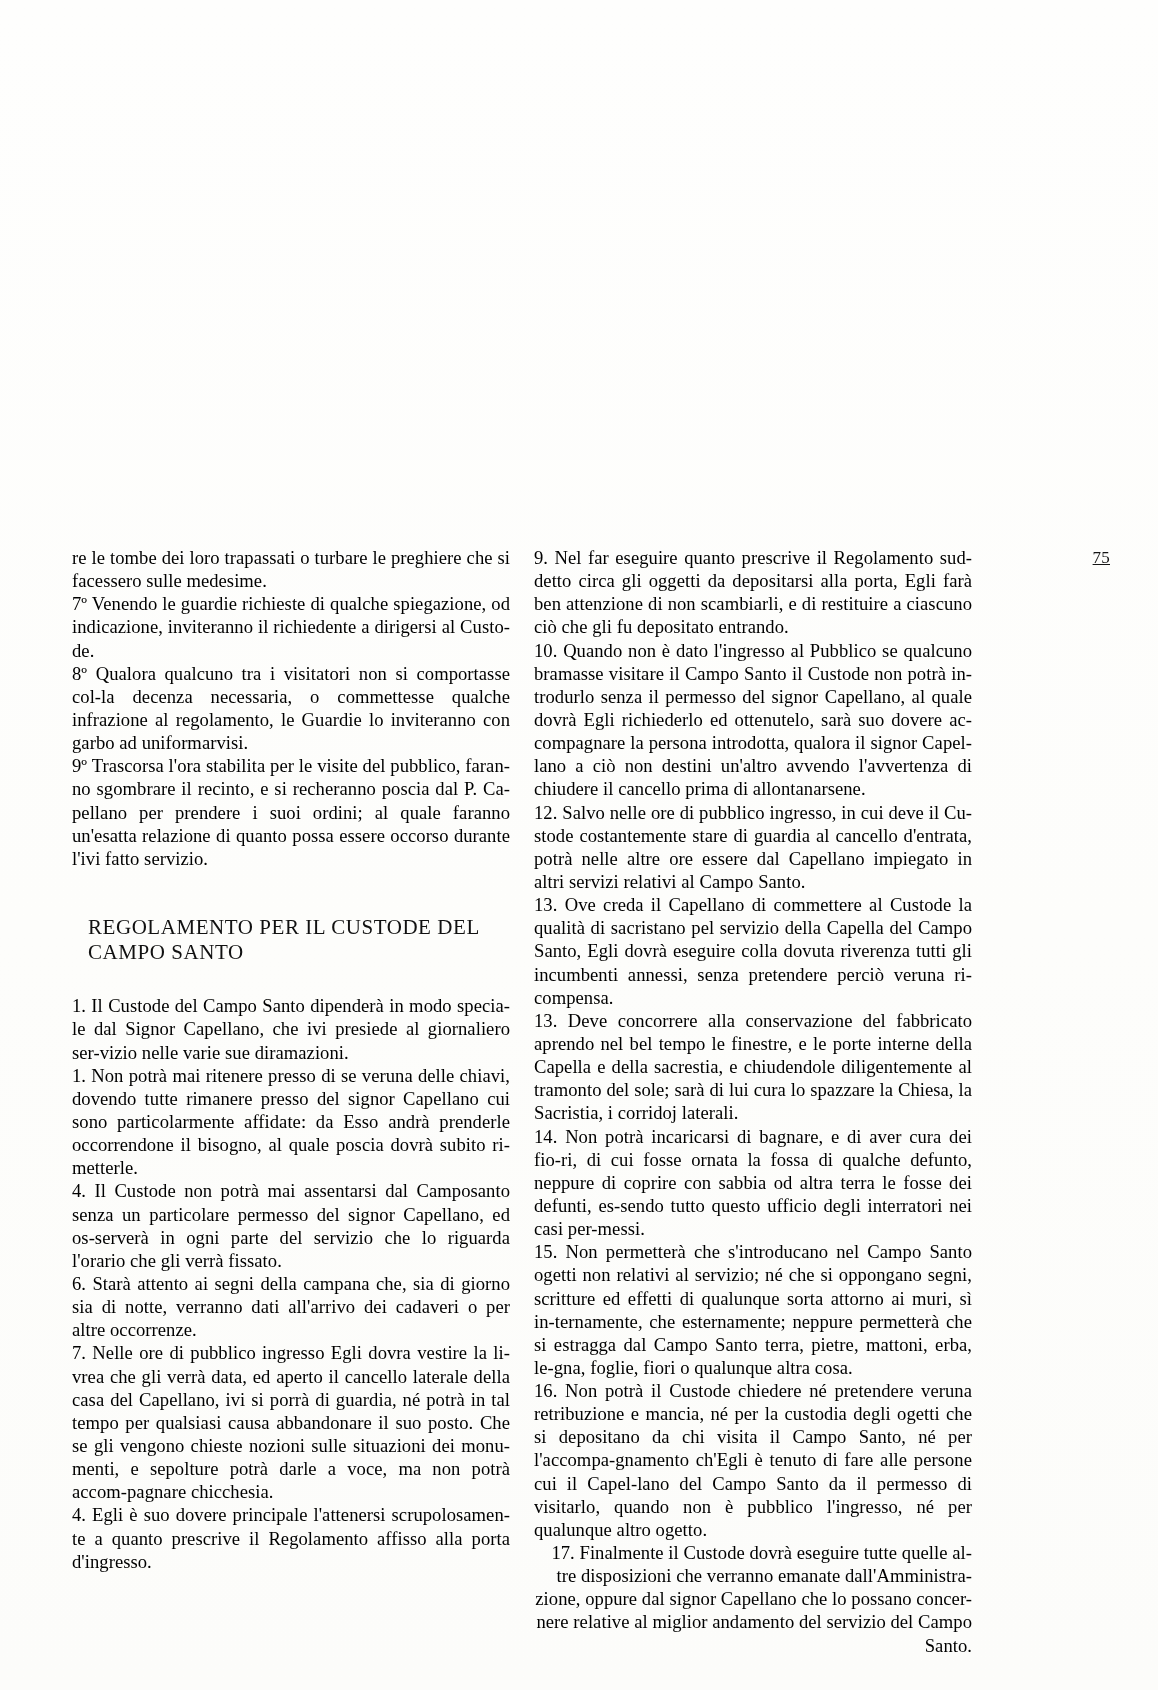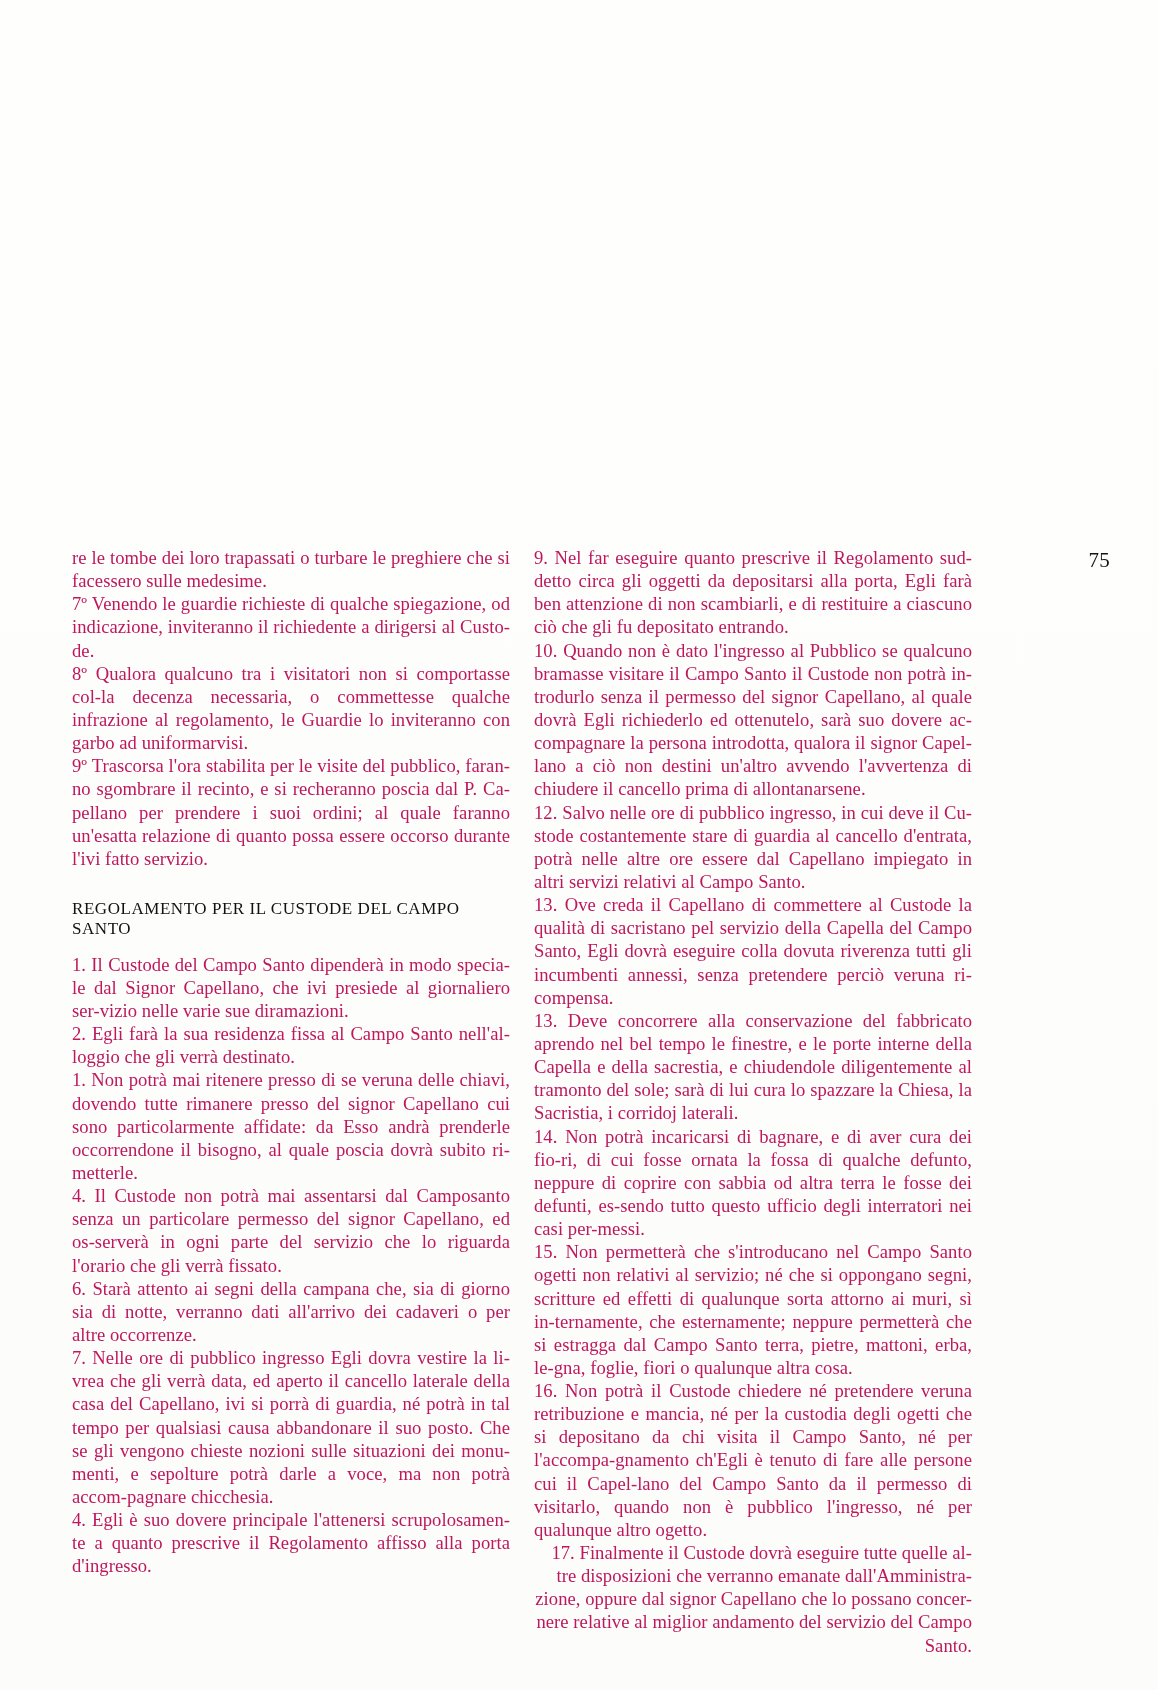--- a/index.html
+++ b/index.html
@@ -27,23 +27,24 @@
     position: absolute;
     left: 72px;
     top: 546px;
     width: 1014px;
   }
 
   .folio {
     position: absolute;
     right: 48px;
     top: 548px;
-    font-size: 21px;
+    font-size: 17px;
     letter-spacing: 0.2px;
     color: #141414;
+    text-decoration: underline;
   }
 
   .columns {
     display: flex;
     gap: 24px;
     width: 900px;
   }
 
   .col {
     width: 438px;
@@ -53,33 +54,33 @@
     width: 438px;
   }
 
   p {
     margin: 0;
     font-size: 18.6px;
     line-height: 1.245;
     text-align: justify;
     text-justify: inter-word;
     hyphens: none;
-    color: #be185d;
+    color: #000000;
     letter-spacing: 0.05px;
   }
 
   p.tail {
     text-align: right;
   }
 
   h2.section-title {
-    margin: 0;
+    margin: 16px;
     padding-top: 29px;
     padding-bottom: 13px;
-    font-size: 17px;
+    font-size: 21px;
     font-weight: 400;
     line-height: 1.2;
     letter-spacing: 0.55px;
     text-align: left;
     color: #111111;
   }
 
   
   .content, .folio {
     text-rendering: optimizeLegibility;
@@ -97,21 +98,20 @@
 
     <div class="col">
       <p>re le tombe dei loro trapassati o turbare le preghiere che si facessero sulle medesime.</p>
       <p>7º Venendo le guardie richieste di qualche spiegazione, od indicazione, inviteranno il richiedente a dirigersi al Custo-de.</p>
       <p>8º Qualora qualcuno tra i visitatori non si comportasse col-la decenza necessaria, o commettesse qualche infrazione al regolamento, le Guardie lo inviteranno con garbo ad uniformarvisi.</p>
       <p>9º Trascorsa l'ora stabilita per le visite del pubblico, faran-no sgombrare il recinto, e si recheranno poscia dal P. Ca-pellano per prendere i suoi ordini; al quale faranno un'esatta relazione di quanto possa essere occorso durante l'ivi fatto servizio.</p>
 
       <h2 class="section-title">REGOLAMENTO PER IL CUSTODE DEL CAMPO SANTO</h2>
 
       <p>1.  Il Custode del Campo Santo dipenderà in modo specia-le dal Signor Capellano, che ivi presiede al giornaliero ser-vizio nelle varie sue diramazioni.</p>
-      <p>2.  Egli farà la sua residenza fissa al Campo Santo nell'al-loggio che gli verrà destinato.</p>
       <p>1.  Non potrà mai ritenere presso di se veruna delle chiavi, dovendo tutte rimanere presso del signor Capellano cui sono particolarmente affidate: da Esso andrà prenderle occorrendone il bisogno, al quale poscia dovrà subito ri-metterle.</p>
       <p>4.  Il Custode non potrà mai assentarsi dal Camposanto senza un particolare permesso del signor Capellano, ed os-serverà in ogni parte del servizio che lo riguarda l'orario che gli verrà fissato.</p>
       <p>6.  Starà attento ai segni della campana che, sia di giorno sia di notte, verranno dati all'arrivo dei cadaveri o per altre occorrenze.</p>
       <p>7.  Nelle ore di pubblico ingresso Egli dovra vestire la li-vrea che gli verrà data, ed aperto il cancello laterale della casa del Capellano, ivi si porrà di guardia, né potrà in tal tempo per qualsiasi causa abbandonare il suo posto. Che se gli vengono chieste nozioni sulle situazioni dei monu-menti, e sepolture potrà darle a voce, ma non potrà accom-pagnare chicchesia.</p>
       <p>4.  Egli è suo dovere principale l'attenersi scrupolosamen-te a quanto prescrive il Regolamento affisso alla porta d'ingresso.</p>
     </div>
 
     <div class="col-right">
       <p>9.  Nel far eseguire quanto prescrive il Regolamento sud-detto circa gli oggetti da depositarsi alla porta, Egli farà ben attenzione di non scambiarli, e di restituire a ciascuno ciò che gli fu depositato entrando.</p>
       <p>10.  Quando non è dato l'ingresso al Pubblico se qualcuno bramasse visitare il Campo Santo il Custode non potrà in-trodurlo senza il permesso del signor Capellano, al quale dovrà Egli richiederlo ed ottenutelo, sarà suo dovere ac-compagnare la persona introdotta, qualora il signor Capel-lano a ciò non destini un'altro avvendo l'avvertenza di chiudere il cancello prima di allontanarsene.</p>

